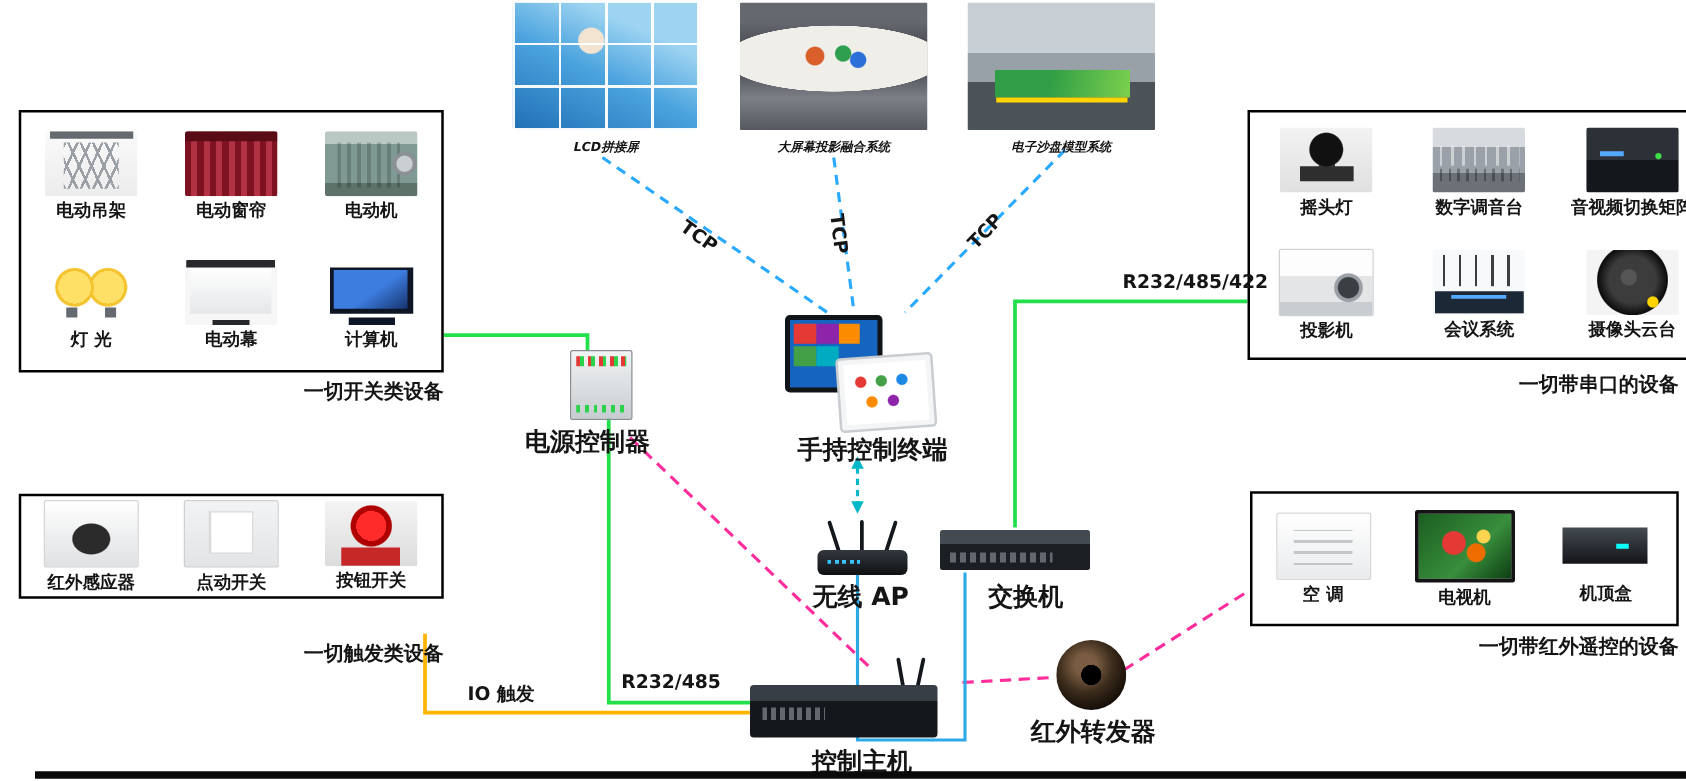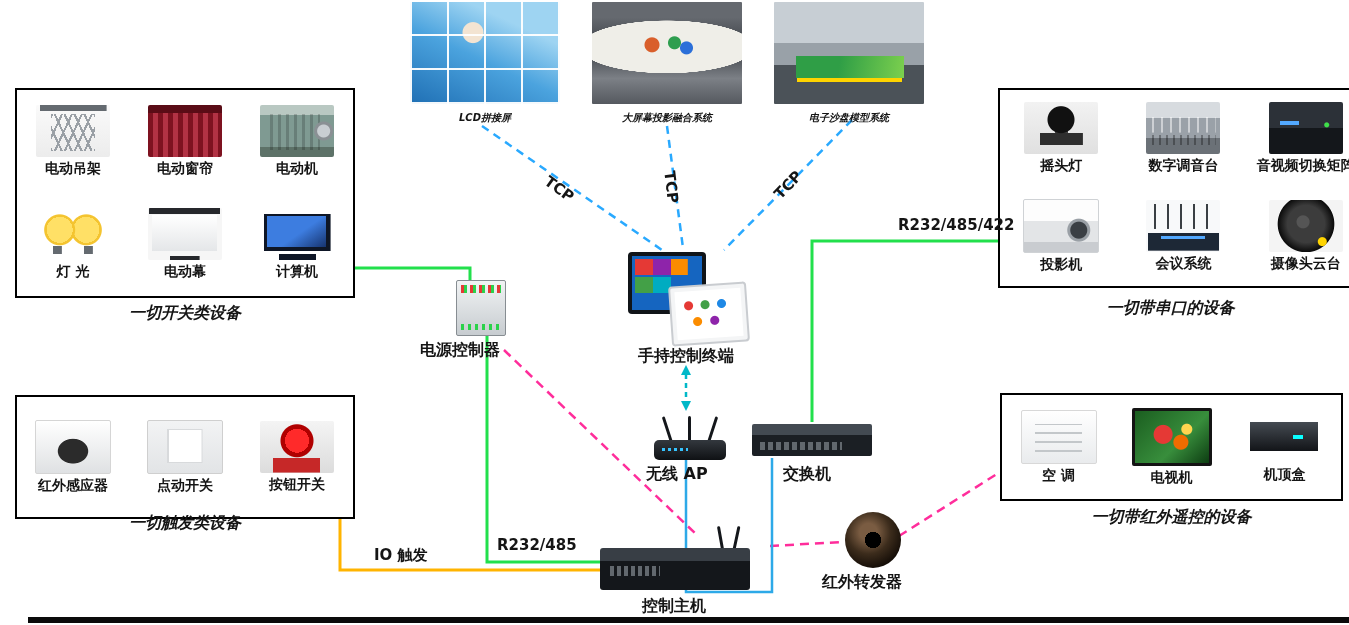--- a/index.html
+++ b/index.html
@@ -10,42 +10,42 @@
   .w-bluedash{stroke:var(--blue-dashed,#29a9ff);stroke-width:2.5;fill:none;stroke-dasharray:8 6}
   .w-blue{stroke:var(--blue-solid,#2da9e8);stroke-width:2.5;fill:none}
   .w-pink{stroke:var(--pink-dashed,#ff2d9b);stroke-width:2.5;fill:none;stroke-dasharray:9 6}
   .w-orange{stroke:var(--orange-line,#ffb400);stroke-width:3;fill:none}
   .w-teal{stroke:var(--teal-arrow,#00b8c8);stroke-width:2.5;fill:none;stroke-dasharray:5 4}
   .w-teal-fill{fill:var(--teal-arrow,#00b8c8)}
 
   
   .group-box{position:absolute;background:#fff;border:2px solid #000;box-sizing:border-box;}
   #box-switch{left:15px;top:88px;width:340px;height:210px}
-  #box-trigger{left:15px;top:395px;width:340px;height:124px}
+  #box-trigger{left:15px;top:395px;width:340px;height:84px}
   #box-serial{left:998px;top:88px;width:371px;height:200px}
   #box-ir{left:1000px;top:393px;width:343px;height:108px}
   .grid{display:grid;grid-template-columns:repeat(3,1fr);width:100%;height:100%;
         align-items:center;justify-items:center;}
   .device-item{display:flex;flex-direction:column;align-items:center;gap:3px;}
   .device-icon{width:74px;height:52px;border-radius:2px;}
   .device-label{font-size:14px;font-weight:700;white-space:nowrap;}
-  .group-title{position:absolute;font-size:16px;font-weight:700;text-align:center;font-style:italic;}
+  .group-title{position:absolute;font-size:16px;font-weight:700;text-align:right;}
   #title-switch{left:15px;top:303px;width:340px}
   #title-trigger{left:15px;top:513px;width:340px}
   #title-serial{left:998px;top:298px;width:345px}
   #title-ir{left:1000px;top:507px;width:343px}
 
   
   .top-systems{position:absolute;left:410px;top:2px;display:flex;gap:32px;}
   .sys{display:flex;flex-direction:column;align-items:center;}
   .sys-photo{width:150px;height:102px;border-radius:1px;}
   .sys-label{margin-top:7px;font-size:10px;font-weight:700;white-space:nowrap;font-style:italic;}
 
   
-  .node-label{position:absolute;font-size:16px;font-weight:700;text-align:left;white-space:nowrap;}
+  .node-label{position:absolute;font-size:20px;font-weight:700;text-align:center;white-space:nowrap;}
   #lbl-power{left:420px;top:340px;width:100px}
   #lbl-terminal{left:638px;top:346px;width:115px}
   #lbl-ap{left:646px;top:464px;width:85px}
   #lbl-switch{left:783px;top:464px;width:75px}
   #lbl-host{left:642px;top:596px;width:95px}
   #lbl-repeater{left:822px;top:572px;width:105px}
   .tcp-label{position:absolute;font-size:15px;font-weight:700;}
   #tcp1{left:543px;top:180px;transform:rotate(36deg)}
   #tcp2{left:655px;top:178px;transform:rotate(83deg)}
   #tcp3{left:772px;top:176px;transform:rotate(-46deg)}

